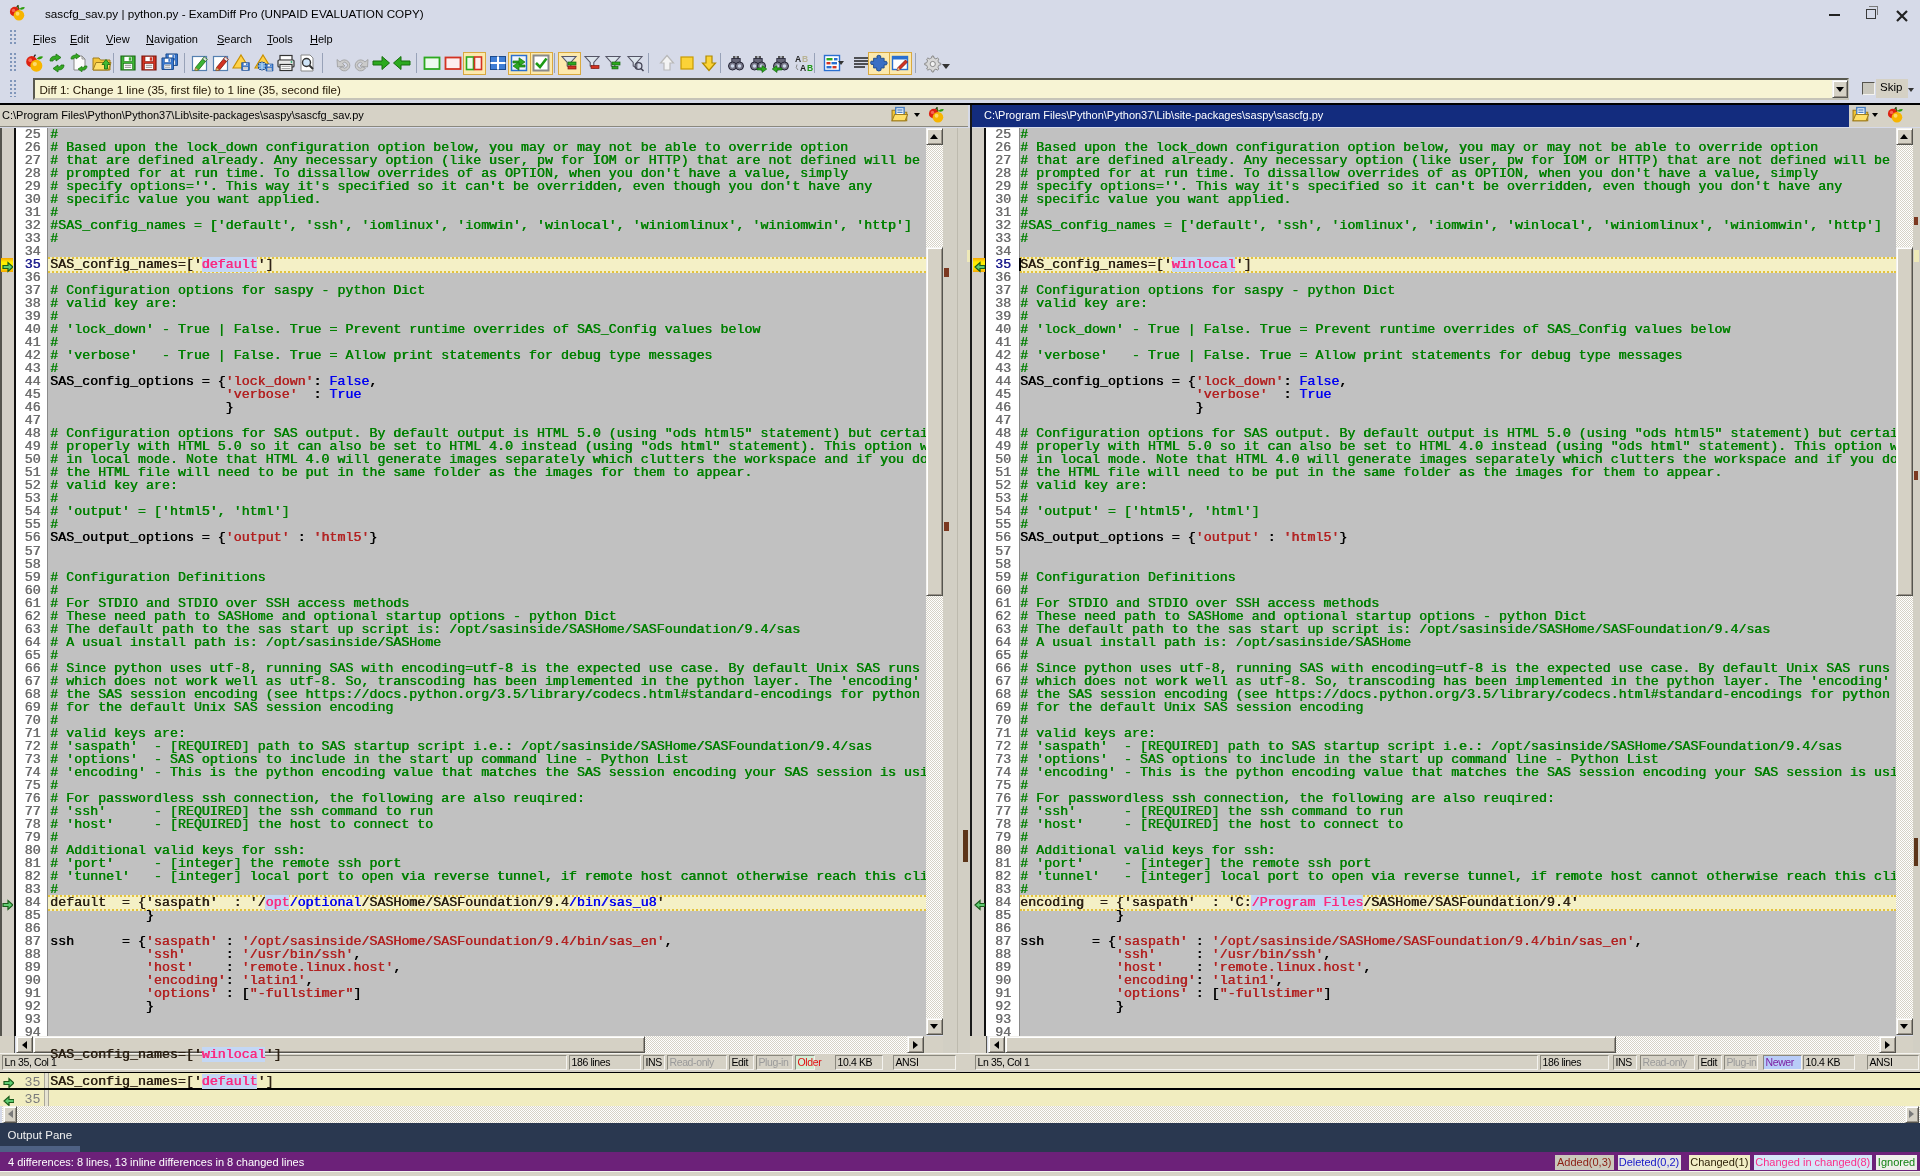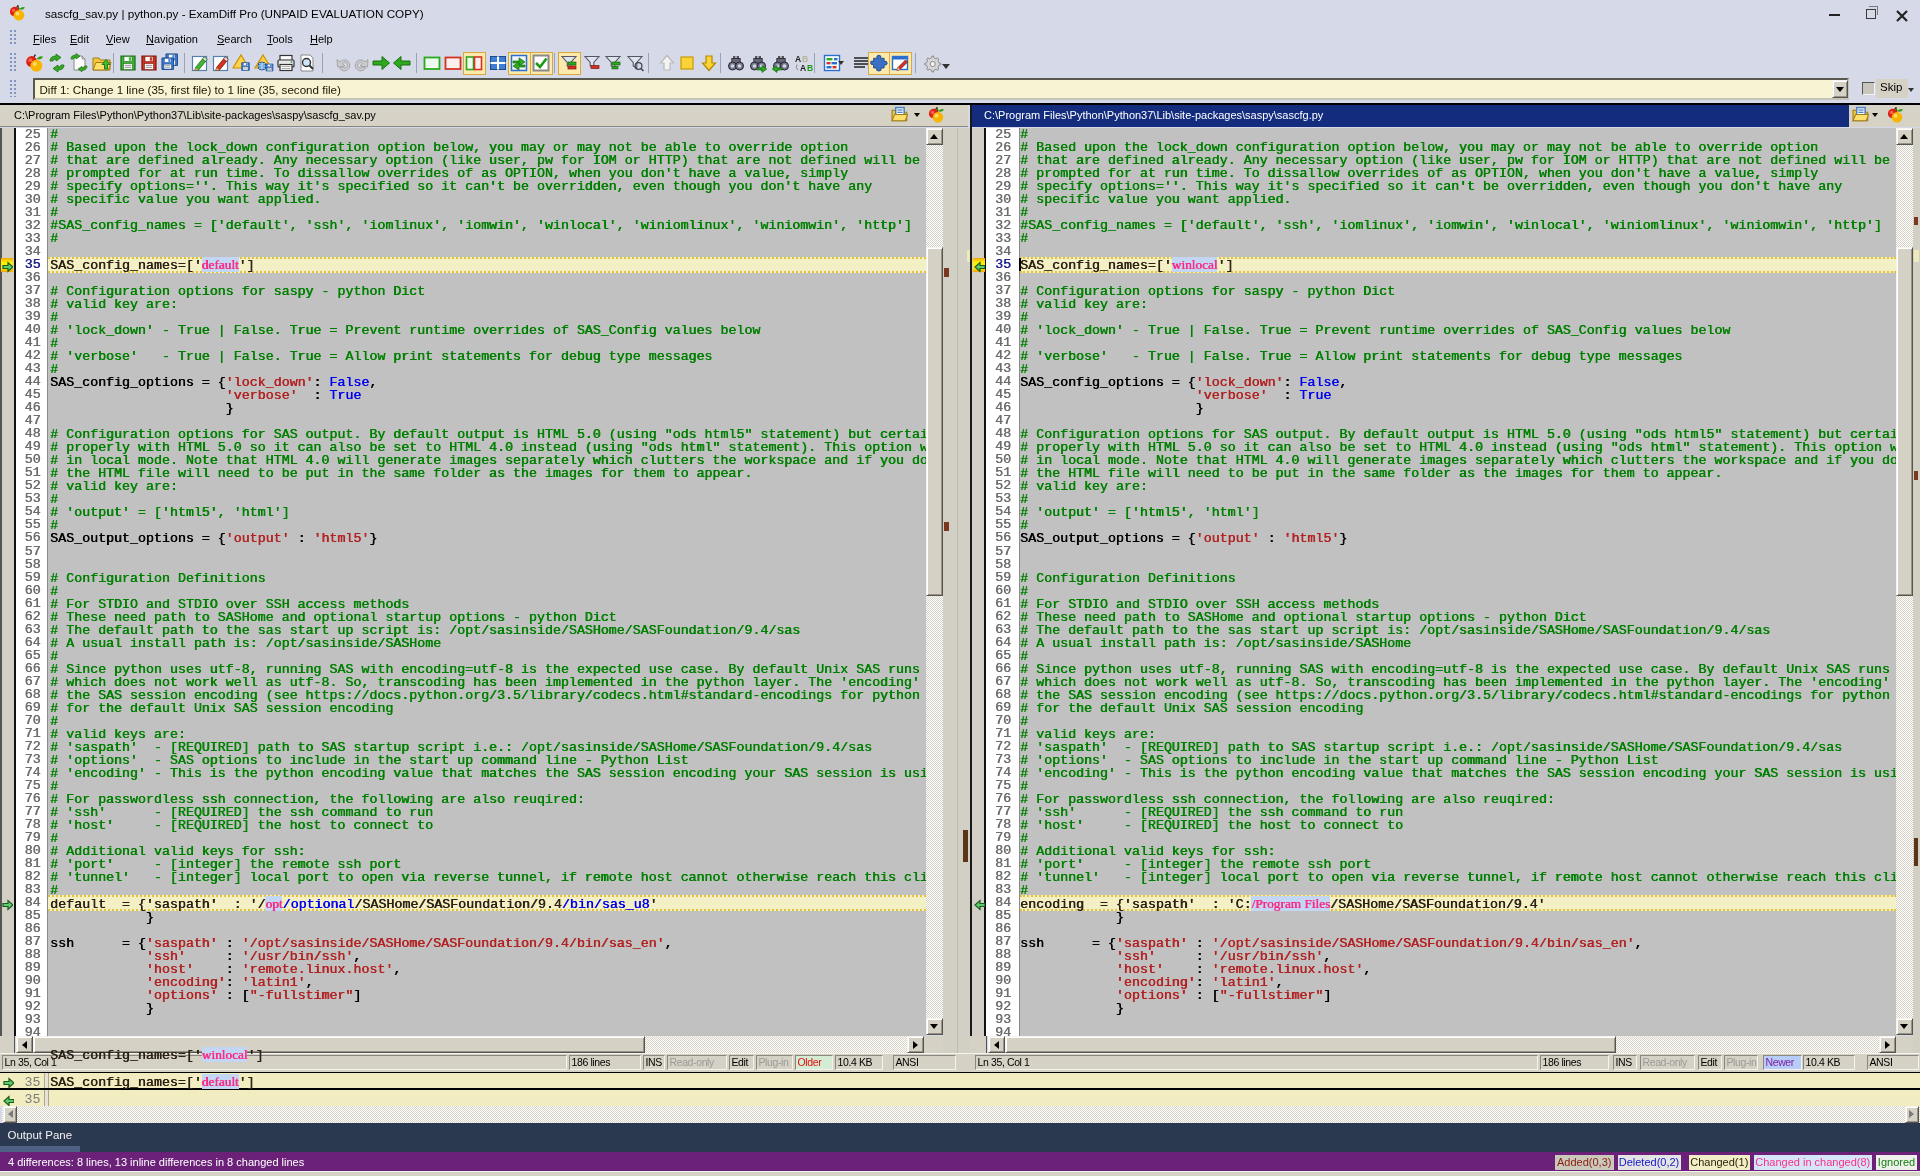--- a/index.html
+++ b/index.html
@@ -4,21 +4,21 @@
 * { margin:0; padding:0; }
 html,body { width:1920px; height:1176px; overflow:hidden; }
 body { position:relative; font-family:"Liberation Sans", sans-serif; background:#d6dae8; }
 .abs { position:absolute; }
 pre.code { font-family:"Liberation Mono", monospace; font-size:13.3px; line-height:13.017px; text-shadow:0.55px 0 0 currentColor; }
 pre.code .c { color:#008000; }
 pre.code .k { color:#000000; }
 pre.code .k2 { color:#2b2013; }
 pre.code .s { color:#b22222; }
 pre.code .b { color:#0000f0; }
-pre.code .pb { color:#fa2a80; background:#c3d7f5;font-family:Liberation Serif, serif; }
+pre.code .pb { color:#fa2a80; background:#c3d7f5; }
 pre.code .bt { color:#0000f0; }
 pre.nums { font-family:"Liberation Mono", monospace; font-size:13.3px; line-height:13.017px; color:#6e6e6e; text-align:right; text-shadow:0.55px 0 0 currentColor; }
 pre.nums .curnum { color:#23238f; }
 .cell { position:absolute; top:1054.5px; height:15.5px; border:1px solid; border-color:#8a887e #f4f3ef #f4f3ef #8a887e; font-size:10.5px; letter-spacing:-0.38px; color:#000; padding-left:1.5px; box-sizing:border-box; line-height:13.5px; }
 .badge { position:absolute; top:1154.5px; height:15.5px; font-size:11px; line-height:15px; text-align:center; box-sizing:border-box; }
 
 </style></head><body>
 <div class="abs" style="left:8px;top:4px;"><svg width="17" height="17" viewBox="0 0 16 16">
       <path d="M8.2 3.2 L9.6 1.4" stroke="#222" stroke-width="1.2" fill="none"></path>
       <circle cx="6.4" cy="7.2" r="4.6" fill="#dd2211"></circle>
@@ -299,21 +299,21 @@
 <div class="abs" style="left:39.5px;top:83px;font-size:11.6px;color:#201300;">Diff 1: Change 1 line (35, first file) to 1 line (35, second file)</div>
 <div style="position:absolute;left:1832px;top:80px;width:16px;height:18px;background:#d5d1c5;border:1px solid;border-color:#f4f3ef #55544e #55544e #f4f3ef;box-sizing:border-box;box-shadow:inset 1px 1px 0 #fff, inset -1px -1px 0 #989288;display:flex;align-items:center;justify-content:center;">
     <div style="width:0;height:0;border:4px solid transparent;border-bottom:none;border-top:5px solid #000;"></div>
   </div>
 <div class="abs" style="left:1862px;top:81.5px;width:13px;height:13px;background:#c9c7bd;border:1px solid;border-color:#55544e #f4f3ef #f4f3ef #55544e;box-sizing:border-box;"></div>
 <div class="abs" style="left:1876px;top:79px;width:32px;height:19px;background:#d5d1c5;"></div>
 <div class="abs" style="left:1880px;top:81px;font-size:11.5px;color:#000;">Skip</div>
 <div class="abs" style="left:1908px;top:88px;width:0;height:0;border:3.5px solid transparent;border-top:4.5px solid #333;"></div>
 <div class="abs" style="left:0;top:102.5px;width:1920px;height:2px;background:#000;"></div>
 <div class="abs" style="left:0;top:104.5px;width:968px;height:22.5px;background:#d6d2c6;border-bottom:1px solid #8a887e;box-sizing:border-box;"></div>
-<div class="abs" style="left:14px;top:109px;font-size:11px;color:#000;">C:\Program Files\Python\Python37\Lib\site-packages\saspy\sascfg_sav.py</div>
+<div class="abs" style="left:2px;top:109px;font-size:11px;color:#000;">C:\Program Files\Python\Python37\Lib\site-packages\saspy\sascfg_sav.py</div>
 <div class="abs" style="left:891px;top:106px;"><svg width="17" height="17" viewBox="0 0 17 17">
       <g transform="scale(1.05)">
         <path d="M1 4 L6 4 L7.5 6 L15 6 L15 14 L1 14 Z" fill="#f0c435" stroke="#a07d1c" stroke-width="1"></path>
         <rect x="4.5" y="1.5" width="8" height="7" fill="#fff" stroke="#4a7fc0" stroke-width="1.4"></rect>
         <rect x="6" y="3.2" width="5" height="1.2" fill="#4a7fc0"></rect>
         <rect x="6" y="5.4" width="5" height="1.2" fill="#4a7fc0"></rect>
         <path d="M1 14 L3.5 8 L15.8 8 L13.5 14 Z" fill="#ffe06a" stroke="#a07d1c" stroke-width="1"></path>
       </g>
     </svg></div>
 <div class="abs" style="left:914px;top:113px;width:0;height:0;border:3.5px solid transparent;border-top:4.5px solid #000;"></div>
@@ -716,21 +716,21 @@
 <div class="abs" style="left:923.5px;top:1035.5px;width:19px;height:17.5px;background:#d5d1c5;"></div>
 <div class="abs" style="left:969.5px;top:1035.5px;width:16px;height:17.5px;background:#d5d1c5;"></div>
 <div class="abs" style="left:1895.5px;top:1035.5px;width:17px;height:17.5px;background:#d5d1c5;"></div>
 <div class="abs" style="left:0;top:1052.5px;width:1920px;height:19px;background:#d5d1c5;border-top:1px solid #f4f3ef;box-sizing:border-box;"></div>
 <div class="cell" style="left:2px;width:565px;">Ln 35, Col 1</div>
 <div class="cell" style="left:569px;width:72px;">186 lines</div>
 <div class="cell" style="left:643px;width:22px;">INS</div>
 <div class="cell" style="left:667px;width:60px;color:#9a9a9a;">Read-only</div>
 <div class="cell" style="left:729px;width:25px;">Edit</div>
 <div class="cell" style="left:756px;width:37px;color:#9a9a9a;">Plug-in</div>
-<div class="cell" style="left:795px;width:38px;color:#e01010;background:#d4ecd4;">Older</div>
+<div class="cell" style="left:795px;width:20px;color:#e01010;background:#d4ecd4;">Older</div>
 <div class="cell" style="left:835px;width:48px;">10.4 KB</div>
 <div class="cell" style="left:893px;width:63px;">ANSI</div>
 <div class="cell" style="left:975px;width:563px;">Ln 35, Col 1</div>
 <div class="cell" style="left:1540px;width:69px;">186 lines</div>
 <div class="cell" style="left:1613px;width:24px;">INS</div>
 <div class="cell" style="left:1640px;width:55px;color:#9a9a9a;">Read-only</div>
 <div class="cell" style="left:1698px;width:24px;">Edit</div>
 <div class="cell" style="left:1724px;width:34px;color:#9a9a9a;">Plug-in</div>
 <div class="cell" style="left:1763px;width:39px;color:#7c1fa2;background:#b8ccf8;">Newer</div>
 <div class="cell" style="left:1803px;width:52px;">10.4 KB</div>

